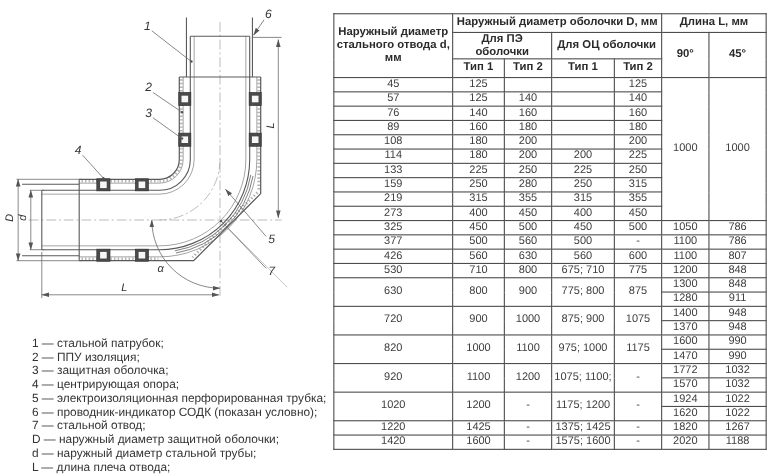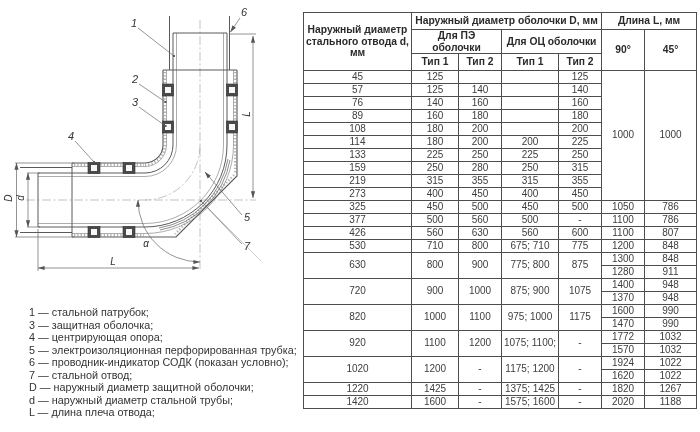--- a/index.html
+++ b/index.html
@@ -134,20 +134,21 @@
     <text class="callout" x="135" y="83" text-anchor="middle">2</text>
     <text class="callout" x="135" y="106" text-anchor="middle">3</text>
     <text class="callout" x="71" y="140" text-anchor="middle">4</text>
     <text class="callout" x="247" y="221" text-anchor="middle">5</text>
     <text class="callout" x="244" y="16" text-anchor="middle">6</text>
     <text class="callout" x="247" y="250" text-anchor="middle">7</text>
   </svg>
 
   <div class="legend" id="legend">
       <div class="legend-line"><span>1</span><span> — стальной патрубок;</span></div>
+      <div class="legend-line"><span>2</span><span> — ППУ изоляция;</span></div>
       <div class="legend-line"><span>3</span><span> — защитная оболочка;</span></div>
       <div class="legend-line"><span>4</span><span> — центрирующая опора;</span></div>
       <div class="legend-line"><span>5</span><span> — электроизоляционная перфорированная трубка;</span></div>
       <div class="legend-line"><span>6</span><span> — проводник-индикатор СОДК (показан условно);</span></div>
       <div class="legend-line"><span>7</span><span> — стальной отвод;</span></div>
       <div class="legend-line"><span>D</span><span> — наружный диаметр защитной оболочки;</span></div>
       <div class="legend-line"><span>d</span><span> — наружный диаметр стальной трубы;</span></div>
       <div class="legend-line"><span>L</span><span> — длина плеча отвода;</span></div>
     </div>
 

